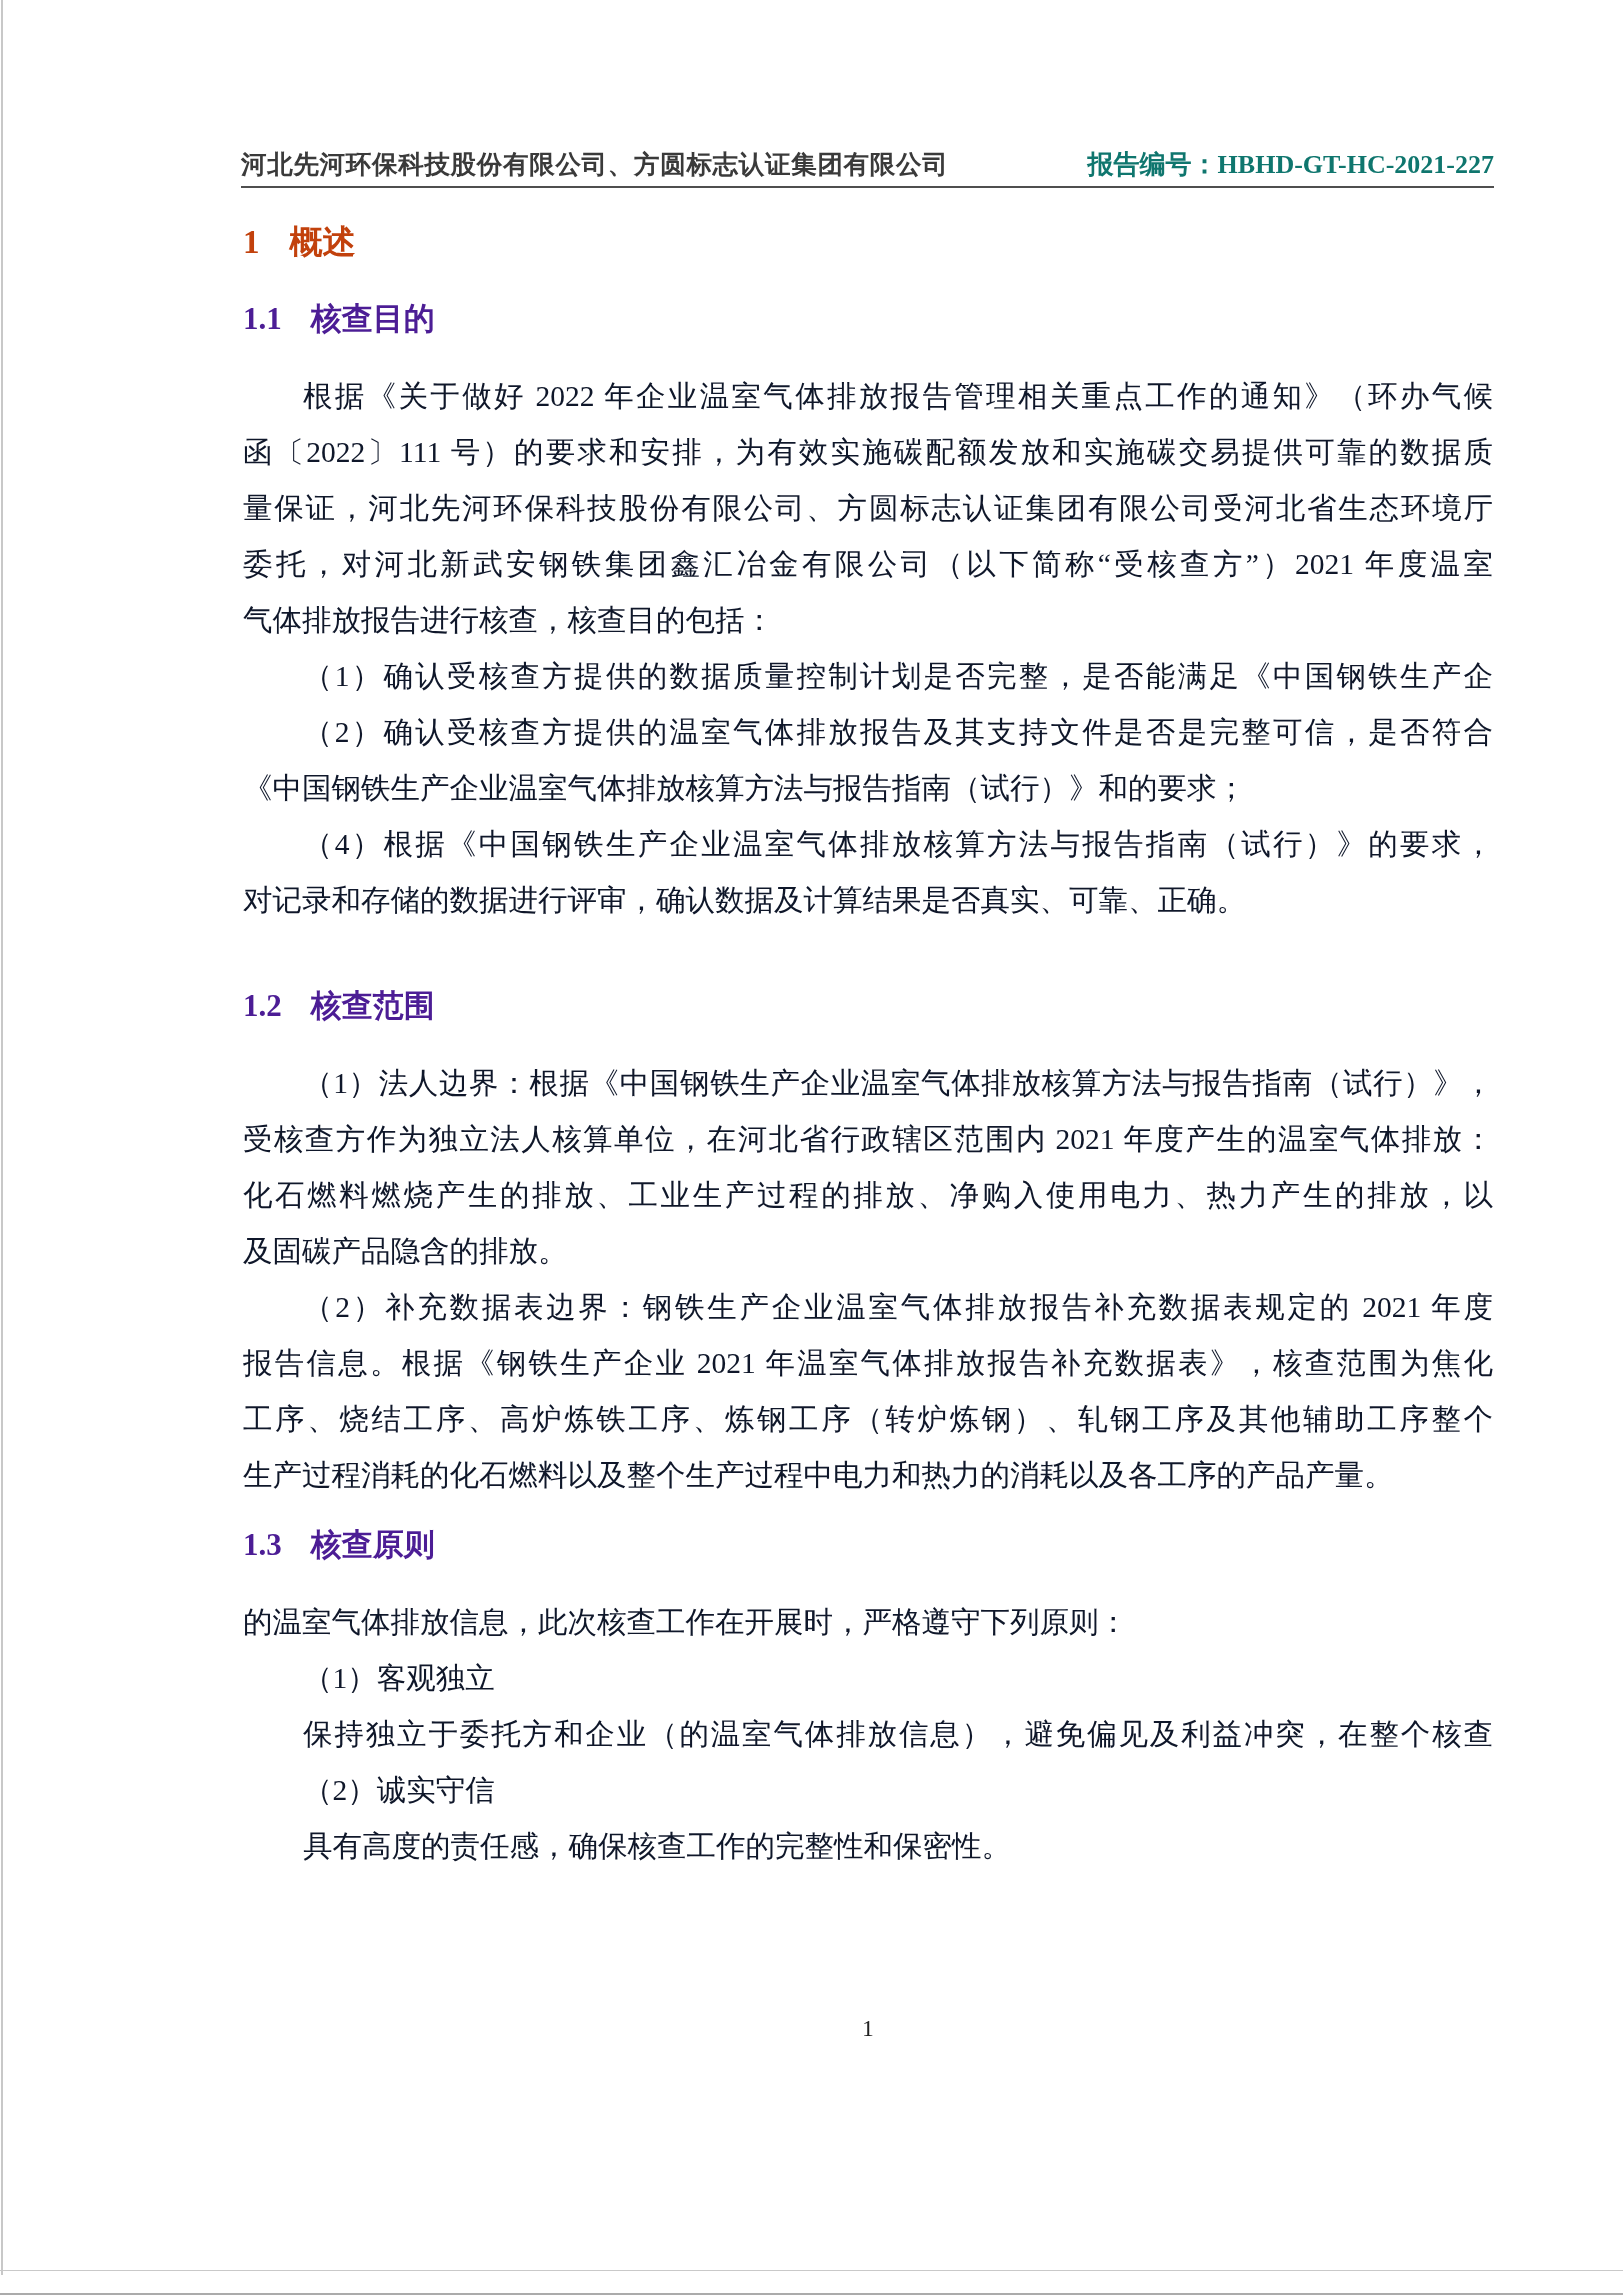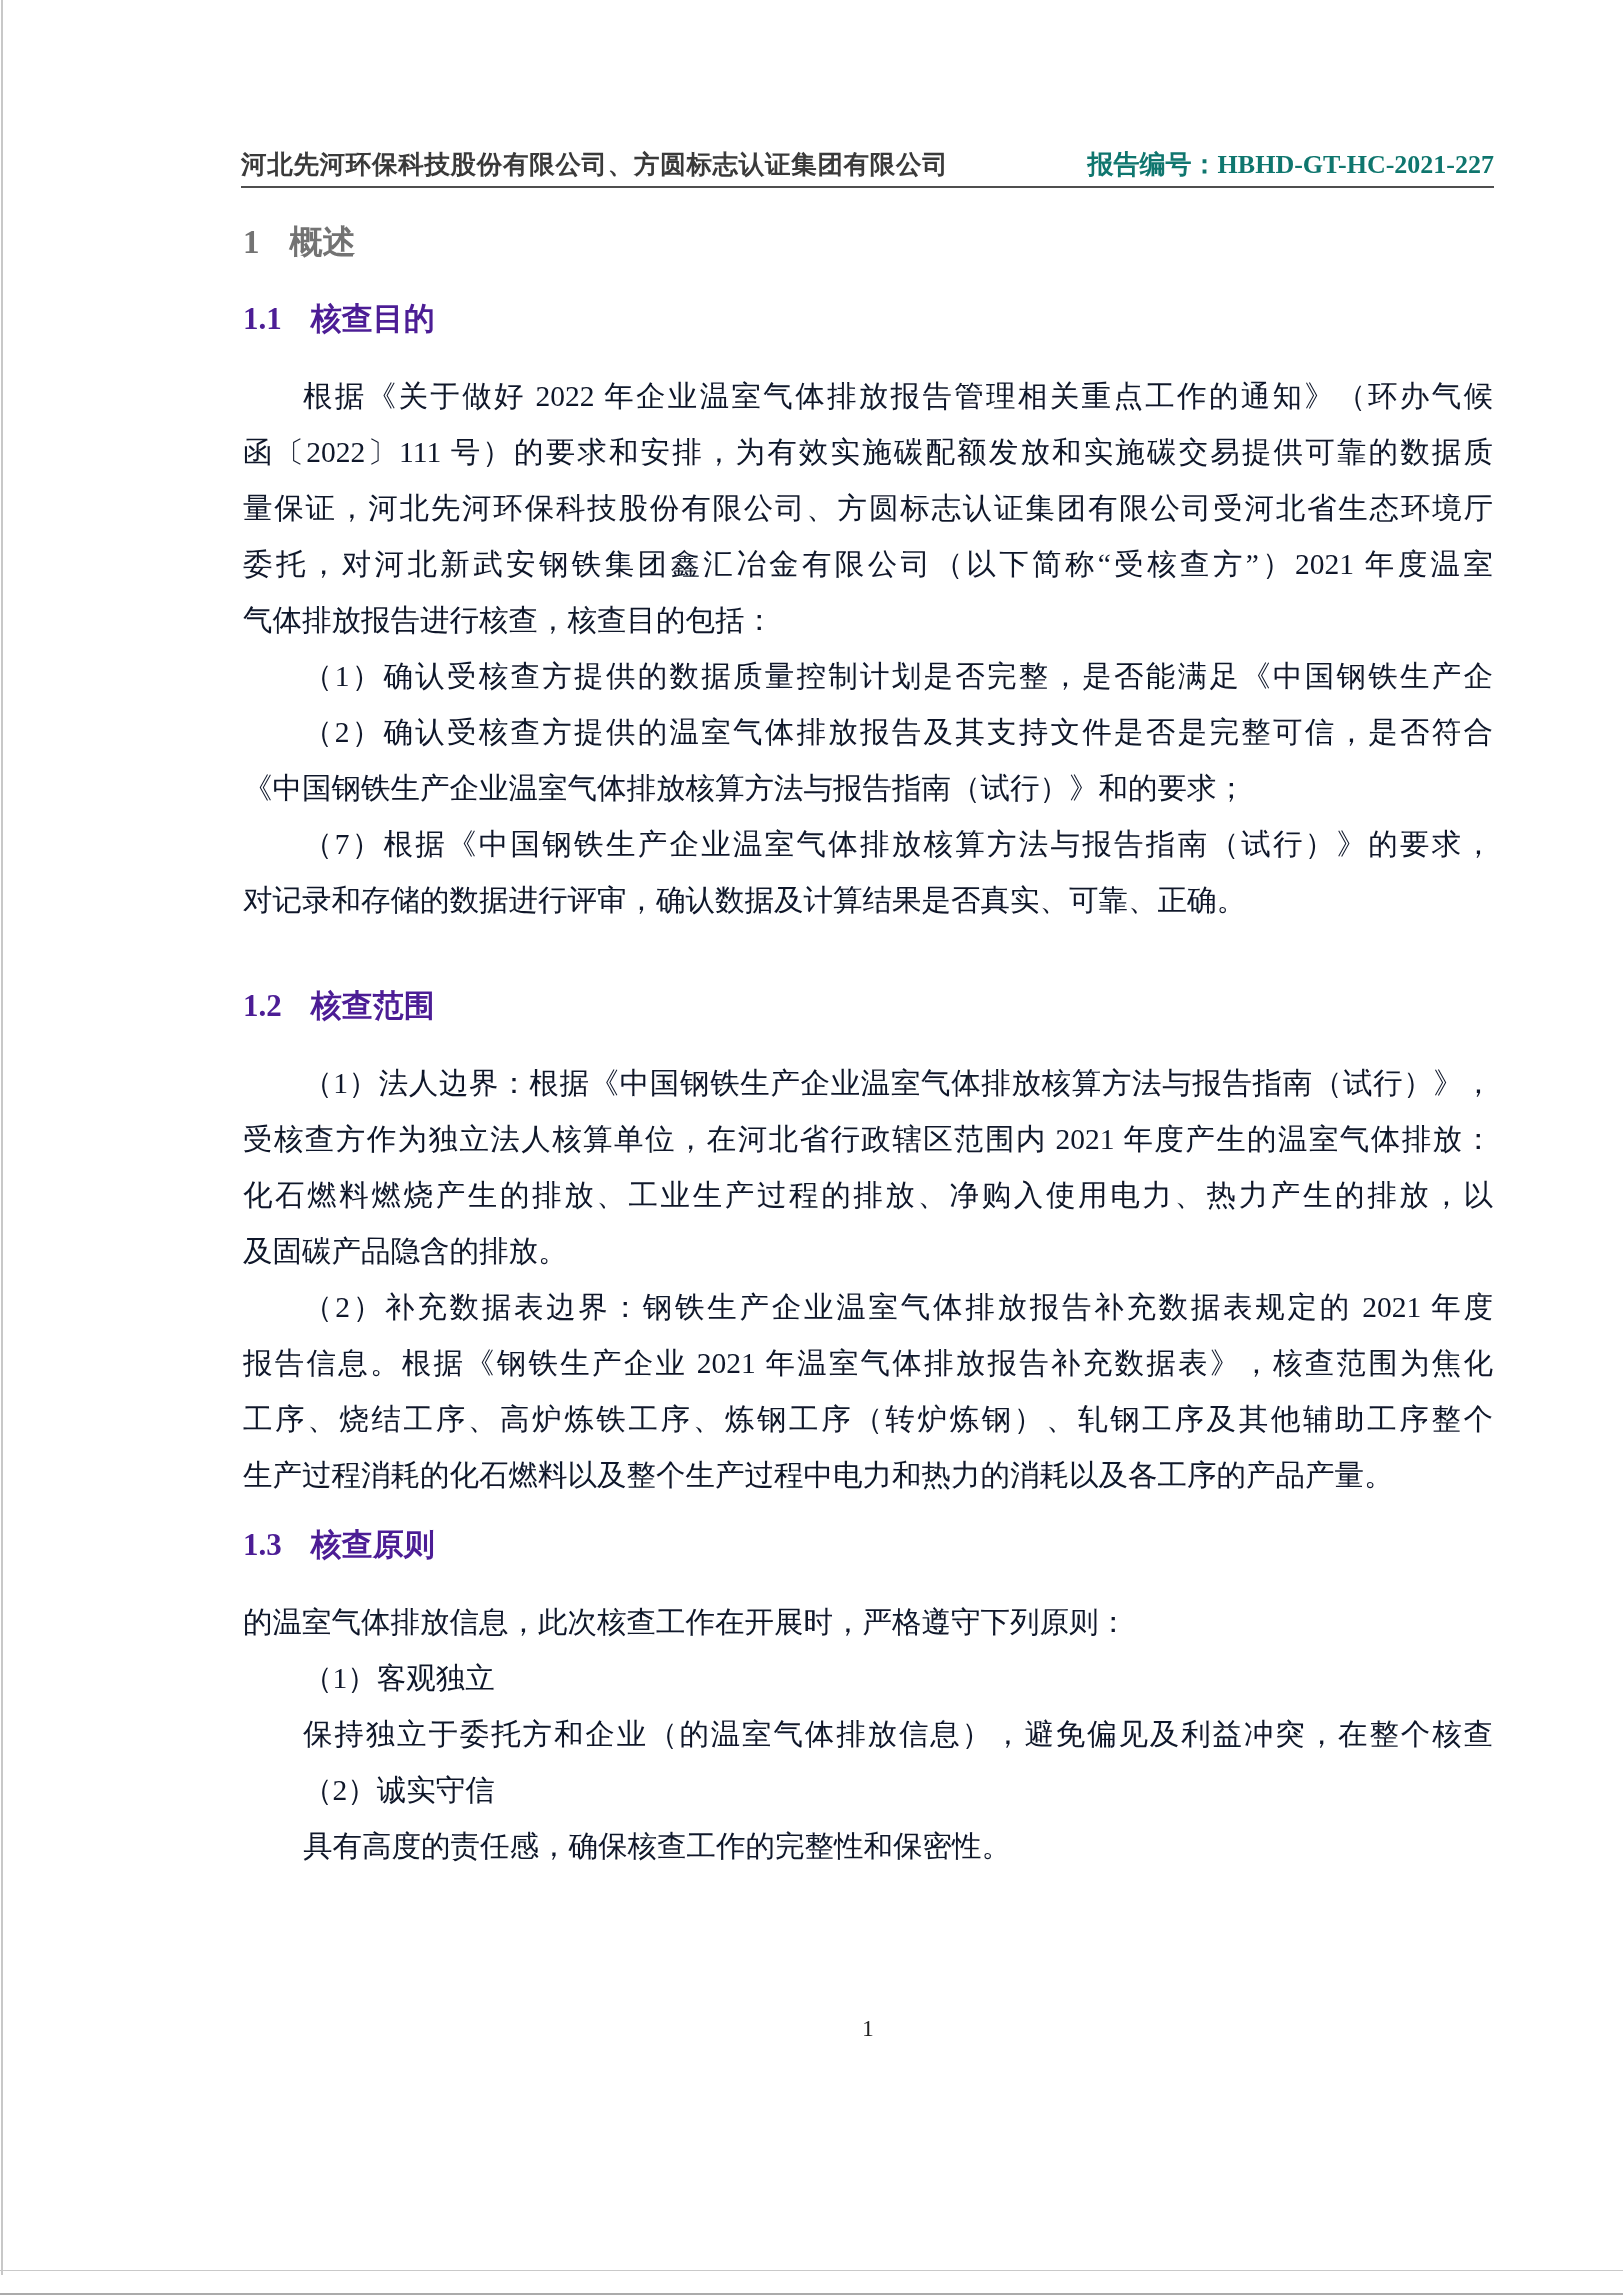--- a/index.html
+++ b/index.html
@@ -37,21 +37,21 @@
   .header-right {
     font-size: 26px; font-weight: 700; color: #0f766e; white-space: nowrap;
   }
   .header-rule {
     position: absolute; left: 241px; top: 186px; width: 1253px; height: 2px;
     background: #4f4f4f;
   }
   
   .h1 {
     position: absolute; left: 243px; top: 220px;
-    font-size: 33px; font-weight: 700; color: #737373;
+    font-size: 33px; font-weight: 700; color: #c2410c;
   }
   .h1 .num { display: inline-block; margin-right: 30px; }
   .section { position: absolute; left: 243px; width: 1250px; }
   .sec1 { top: 300px; }
   .sec2 { top: 987px; }
   .sec3 { top: 1526px; }
   .h2 {
     font-size: 31px; font-weight: 700; color: #4c1d95;
     height: 38px; line-height: 38px;
   }
@@ -97,21 +97,21 @@
     </div>
     <div class="lines">
         <div class="line indent fill">根据《关于做好 2022 年企业温室气体排放报告管理相关重点工作的通知》（环办气候</div>
         <div class="line fill">函〔2022〕111 号）的要求和安排，为有效实施碳配额发放和实施碳交易提供可靠的数据质</div>
         <div class="line fill">量保证，河北先河环保科技股份有限公司、方圆标志认证集团有限公司受河北省生态环境厅</div>
         <div class="line fill">委托，对河北新武安钢铁集团鑫汇冶金有限公司（以下简称“受核查方”）2021 年度温室</div>
         <div class="line">气体排放报告进行核查，核查目的包括：</div>
         <div class="line indent fill">（1）确认受核查方提供的数据质量控制计划是否完整，是否能满足《中国钢铁生产企</div>
         <div class="line indent fill">（2）确认受核查方提供的温室气体排放报告及其支持文件是否是完整可信，是否符合</div>
         <div class="line">《中国钢铁生产企业温室气体排放核算方法与报告指南（试行）》和的要求；</div>
-        <div class="line indent fill">（7）根据《中国钢铁生产企业温室气体排放核算方法与报告指南（试行）》的要求，</div>
+        <div class="line indent fill">（4）根据《中国钢铁生产企业温室气体排放核算方法与报告指南（试行）》的要求，</div>
         <div class="line">对记录和存储的数据进行评审，确认数据及计算结果是否真实、可靠、正确。</div>
       </div>
   </div>
 
   <div class="section sec2">
     <div class="h2">
       <span class="num">1.2</span><span>核查范围</span>
     </div>
     <div class="lines">
         <div class="line indent fill">（1）法人边界：根据《中国钢铁生产企业温室气体排放核算方法与报告指南（试行）》，</div>

